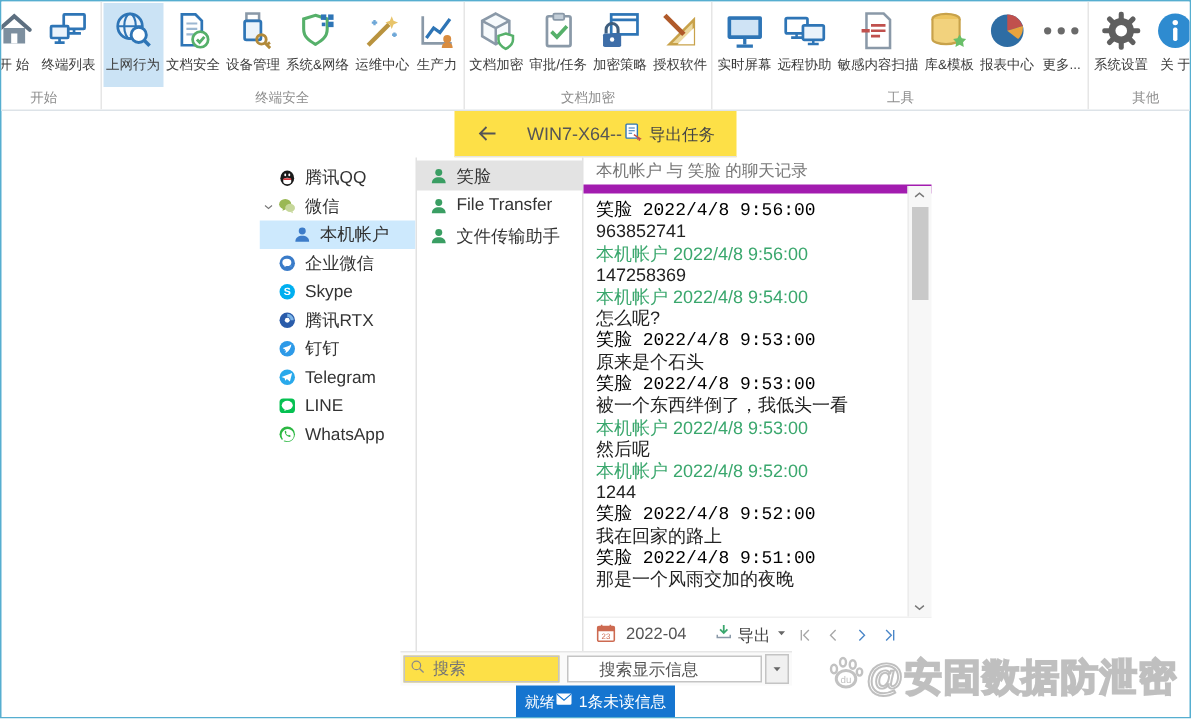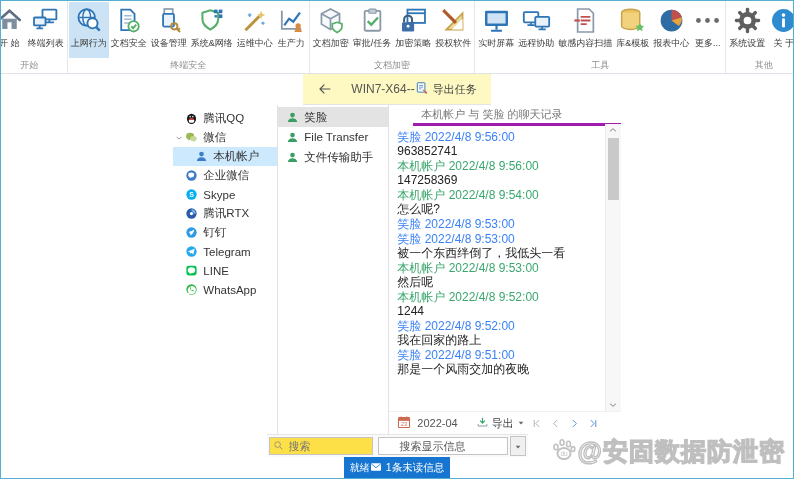--- a/index.html
+++ b/index.html
@@ -8,46 +8,46 @@
   
   .ribbon{height:72px;display:flex;background:#fff;border-bottom:1px solid #dde3e8;flex-shrink:0;overflow:hidden;}
   .rgroup{display:flex;flex-direction:column;border-right:1px solid #e6e6e6;padding:1px 1px 0;}
   .ritems{display:flex;flex:1;}
   .ritem{display:flex;flex-direction:column;align-items:center;padding:2px 2px 0;cursor:default;}
   .ritem.selected{background:#cbe3f5;}
   .ricon{height:33px;display:flex;align-items:center;justify-content:center;}
   .rlabel{font-size:9px;color:#3c3c3c;white-space:nowrap;line-height:12px;}
   .rgrouplabel{font-size:9px;color:#8d8d8d;text-align:center;padding:1px 0 2px;line-height:12px;}
   
-  .navbar{height:30px;display:flex;align-items:center;background:#fef9c3;border-bottom:1px solid #e4e4e4;
+  .navbar{height:30px;display:flex;align-items:center;background:#fde047;border-bottom:1px solid #e4e4e4;
           flex-shrink:0;padding:0 10px;}
   .back{margin-left:4px;display:flex;cursor:pointer;}
   .device{color:#555;margin-left:18px;font-size:12px;}
   .spacer{flex:1;}
   .exporttask{display:flex;gap:4px;color:#444;font-size:11px;align-items:center;margin-right:4px;cursor:pointer;}
   
   .content{flex:1;display:flex;min-height:0;background:#fff;}
   .sidebar{width:104px;border-right:1px solid #e2e2e2;padding-top:4px;flex-shrink:0;overflow:hidden;}
   .srow{height:19px;display:flex;align-items:center;font-size:11.5px;color:#333;cursor:pointer;white-space:nowrap;}
   .srow .exp{width:12px;display:flex;justify-content:center;align-items:center;}
   .sicon{width:16px;display:flex;align-items:center;}
   .slabel{margin-left:2px;}
   .srow.child{padding-left:22px;}
   .srow.child.selected{background:#cde9fd;}
   .contacts{width:110px;border-right:1px solid #e2e2e2;padding-top:2px;flex-shrink:0;overflow:hidden;}
   .crow{height:20px;display:flex;align-items:center;gap:5px;padding-left:8px;font-size:11.5px;color:#333;cursor:pointer;white-space:nowrap;}
   .crow.selected{background:#e3e3e3;}
   
   .main{flex:1;display:flex;flex-direction:column;min-width:0;position:relative;}
   .chat-header{height:18px;line-height:18px;font-size:11px;color:#777;padding-left:8px;
-               border-bottom:3px solid #a21caf;flex-shrink:0;margin-left:24px;}
+               border-bottom:6px solid #a21caf;flex-shrink:0;}
   .chat-body{flex:1;padding:4px 22px 0 8px;overflow:hidden;min-height:0;}
   .msg{margin-bottom:1px;}
   .meta{font-size:12px;line-height:14px;}
-  .msg.remote .meta{color:#3b82f6;}
+  .msg.remote .meta{color:#000000;font-family:Liberation Mono, monospace;}
   .msg.local .meta{color:#3aa76d;}
   .mtext{font-size:12px;line-height:14px;color:#222;}
   .vscroll{position:absolute;top:19px;right:0;bottom:23px;width:15px;background:#f7f7f7;
            border-left:1px solid #ececec;display:flex;flex-direction:column;align-items:center;}
   .sarrow{height:12px;display:flex;align-items:center;cursor:pointer;}
   .thumb{width:11px;height:62px;background:#c9c9c9;margin-top:2px;cursor:pointer;}
   .sdown{margin-top:auto;}
   .chat-footer{height:22px;display:flex;align-items:center;padding:0 8px;gap:6px;flex-shrink:0;
                font-size:11px;color:#444;border-top:1px solid #f0f0f0;}
   .month{color:#555;}
@@ -502,20 +502,21 @@
           <div class="msg local">
             <div class="meta">本机帐户 2022/4/8 9:56:00</div>
             <div class="mtext">147258369</div>
           </div>
           <div class="msg local">
             <div class="meta">本机帐户 2022/4/8 9:54:00</div>
             <div class="mtext">怎么呢?</div>
           </div>
           <div class="msg remote">
             <div class="meta">笑脸 2022/4/8 9:53:00</div>
+            <div class="mtext">原来是个石头</div>
           </div>
           <div class="msg remote">
             <div class="meta">笑脸 2022/4/8 9:53:00</div>
             <div class="mtext">被一个东西绊倒了，我低头一看</div>
           </div>
           <div class="msg local">
             <div class="meta">本机帐户 2022/4/8 9:53:00</div>
             <div class="mtext">然后呢</div>
           </div>
           <div class="msg local">

